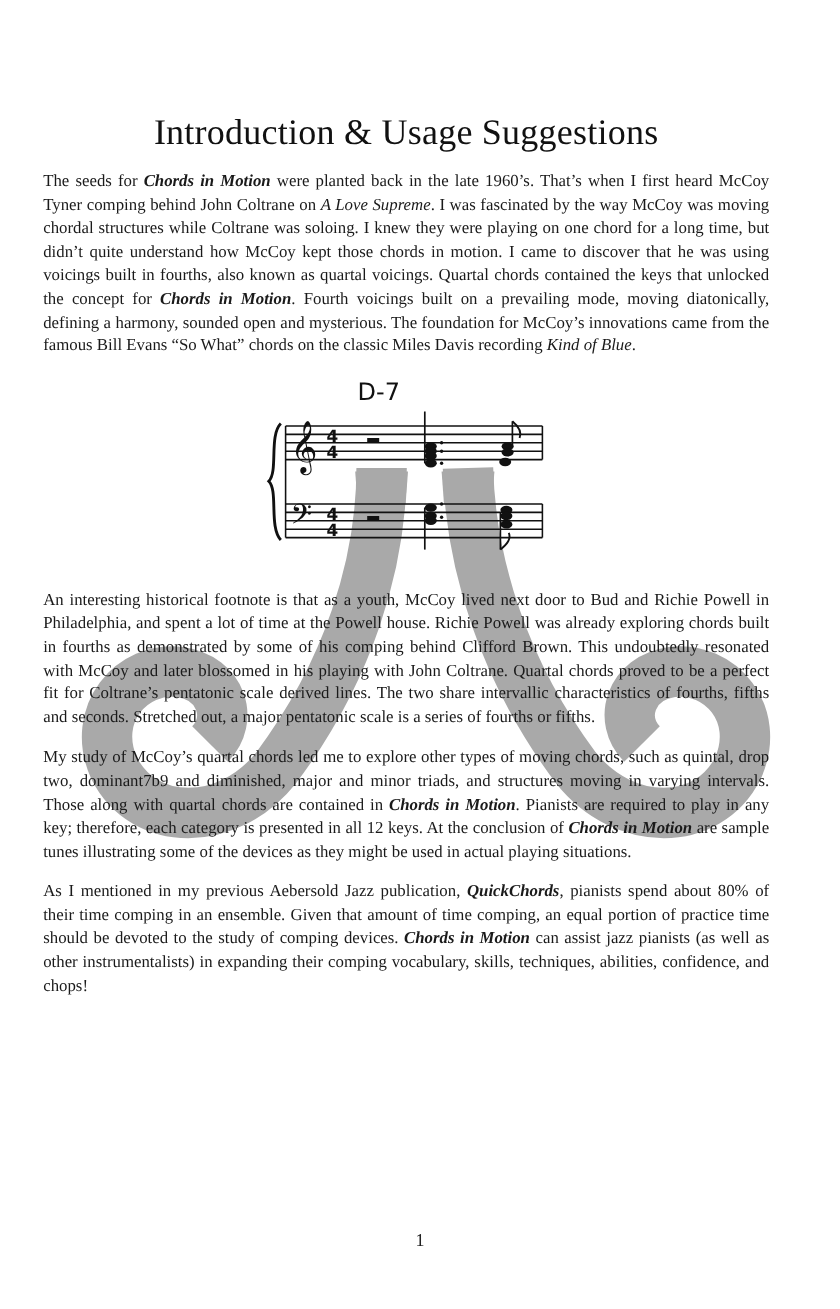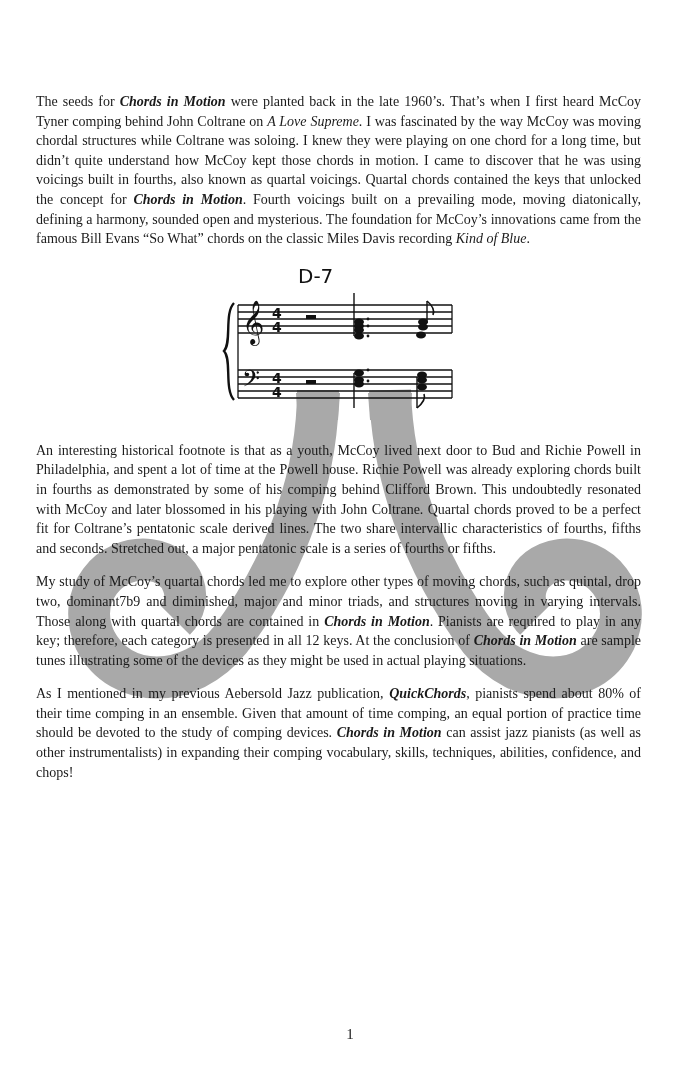--- a/index.html
+++ b/index.html
@@ -44,20 +44,21 @@
       <path d="M318 390 C 318 470, 290 560, 230 640 C 190 690, 120 690, 95 640 C 75 595, 110 555, 150 560 C 185 565, 195 600, 175 620" stroke-width="42"></path>
 
       <path d="M390 390 C 392 470, 420 560, 480 640 C 520 690, 590 690, 615 640 C 635 595, 600 555, 560 560 C 525 565, 515 600, 535 620" stroke-width="42"></path>
     </g>
 
     <polygon points="296,393 340,393 338,420 298,420" fill="#a9a9a9"></polygon>
     <polygon points="368,393 412,393 410,420 370,420" fill="#a9a9a9"></polygon>
   </svg>
 
   <div class="content">
+    <h1 class="title">Introduction &amp; Usage Suggestions</h1>
 
     <p class="body-para">
       <span>The seeds for </span><span class="bi">Chords in Motion</span><span> were planted back in the late 1960’s. That’s when I first heard McCoy Tyner comping behind John Coltrane on </span><span class="it">A Love Supreme</span><span>. I was fascinated by the way McCoy was moving chordal structures while Coltrane was soloing. I knew they were playing on one chord for a long time, but didn’t quite understand how McCoy kept those chords in motion. I came to discover that he was using voicings built in fourths, also known as quartal voicings. Quartal chords contained the keys that unlocked the concept for </span><span class="bi">Chords in Motion</span><span>. Fourth voicings built on a prevailing mode, moving diatonically, defining a harmony, sounded open and mysterious. The foundation for McCoy’s innovations came from the famous Bill Evans “So What” chords on the classic Miles Davis recording </span><span class="it">Kind of Blue</span><span>.</span>
     </p>
 
     <div class="music">
       <svg width="605" height="172" viewBox="0 0 605 172">
 
         <text x="262" y="20" font-family="DejaVu Sans, sans-serif" font-size="20" fill="#111">D-7</text>
 

